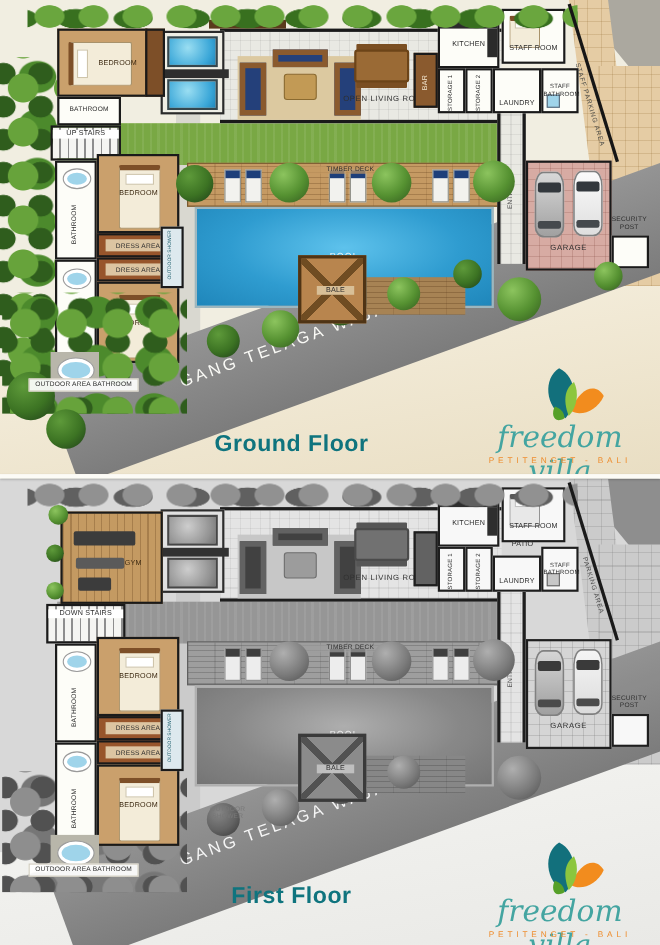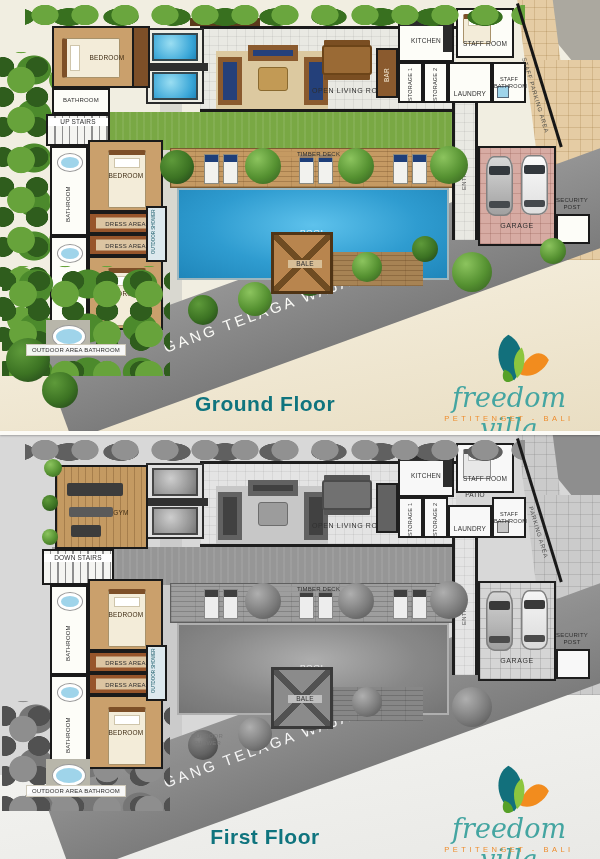--- a/index.html
+++ b/index.html
@@ -355,21 +355,21 @@
       <div class="tub" style="left:5px;top:6px;width:24px;height:17px;"></div>
       <div class="lbl v" style="left:13px;top:30px;height:56px;font-size:6px;">BATHROOM</div>
     </div>
     <div class="showerstrip" style="left:146px;top:210px;width:17px;height:52px;">
       <div class="lbl v" style="left:3px;top:1px;height:46px;font-size:4.5px;color:#20606e;letter-spacing:0;">OUTDOOR SHOWER</div>
     </div>
     <div class="a" style="left:46px;top:324px;width:44px;height:30px;background:#b8b6aa;z-index:4;"></div>
     <div class="tub pond" style="left:52px;top:329px;width:32px;height:21px;z-index:5;"></div>
     <div class="lbl olabel" style="left:26px;top:350px;width:100px;height:12px;z-index:6;">OUTDOOR AREA BATHROOM</div>
 
-    <div class="floor-title" style="left:190px;top:390px;width:150px;text-align:center;">First Floor</div>
+    <div class="floor-title" style="left:190px;top:368px;width:150px;text-align:center;">First Floor</div>
     <svg class="a" style="left:482px;top:326px;z-index:7;" width="70" height="56" viewBox="0 0 72 58">
       <path d="M33 52 C13 42 12 14 27 5 C45 14 44 40 33 52 Z" fill="#12707c"></path>
       <path d="M38 45 C47 22 62 19 69 31 C63 45 47 51 38 45 Z" fill="#f28c1e"></path>
       <path d="M36 50 C30 34 33 24 41 18 C46 28 44 42 36 50 Z" fill="#8cc63e"></path>
       <path d="M32 52 C22 58 19 48 23 41 C29 43 32 47 32 52 Z" fill="#56a028"></path>
     </svg>
     <div class="brand-name" style="left:420px;top:378px;width:178px;">freedom villa</div>
     <div class="brand-tag" style="left:420px;top:410px;width:178px;">PETITENGET - BALI</div>
   </div>
 

